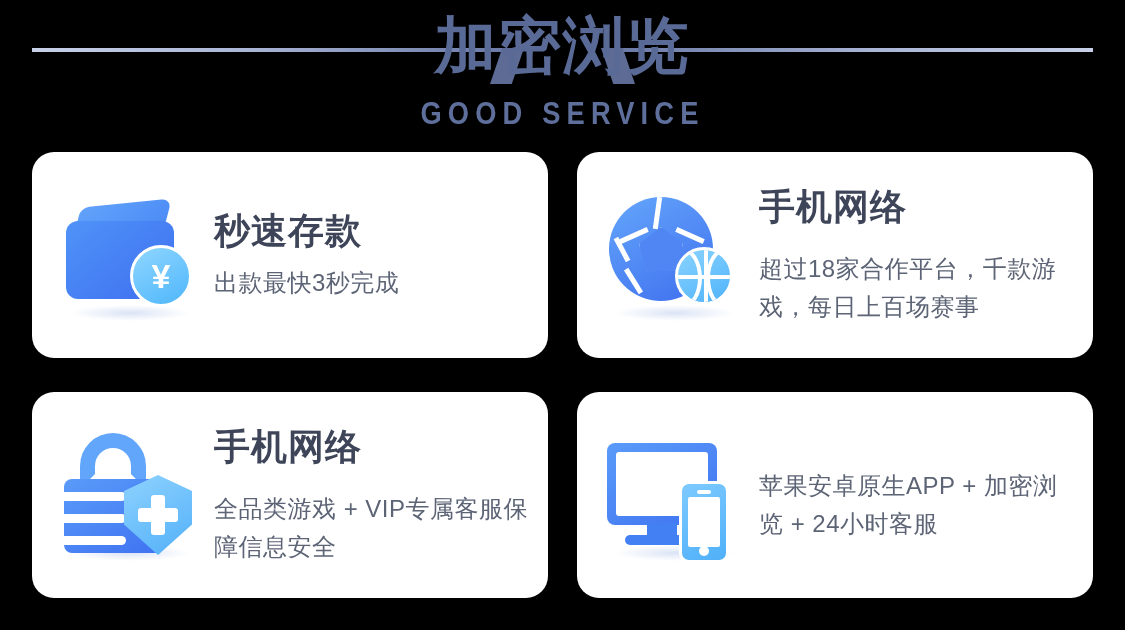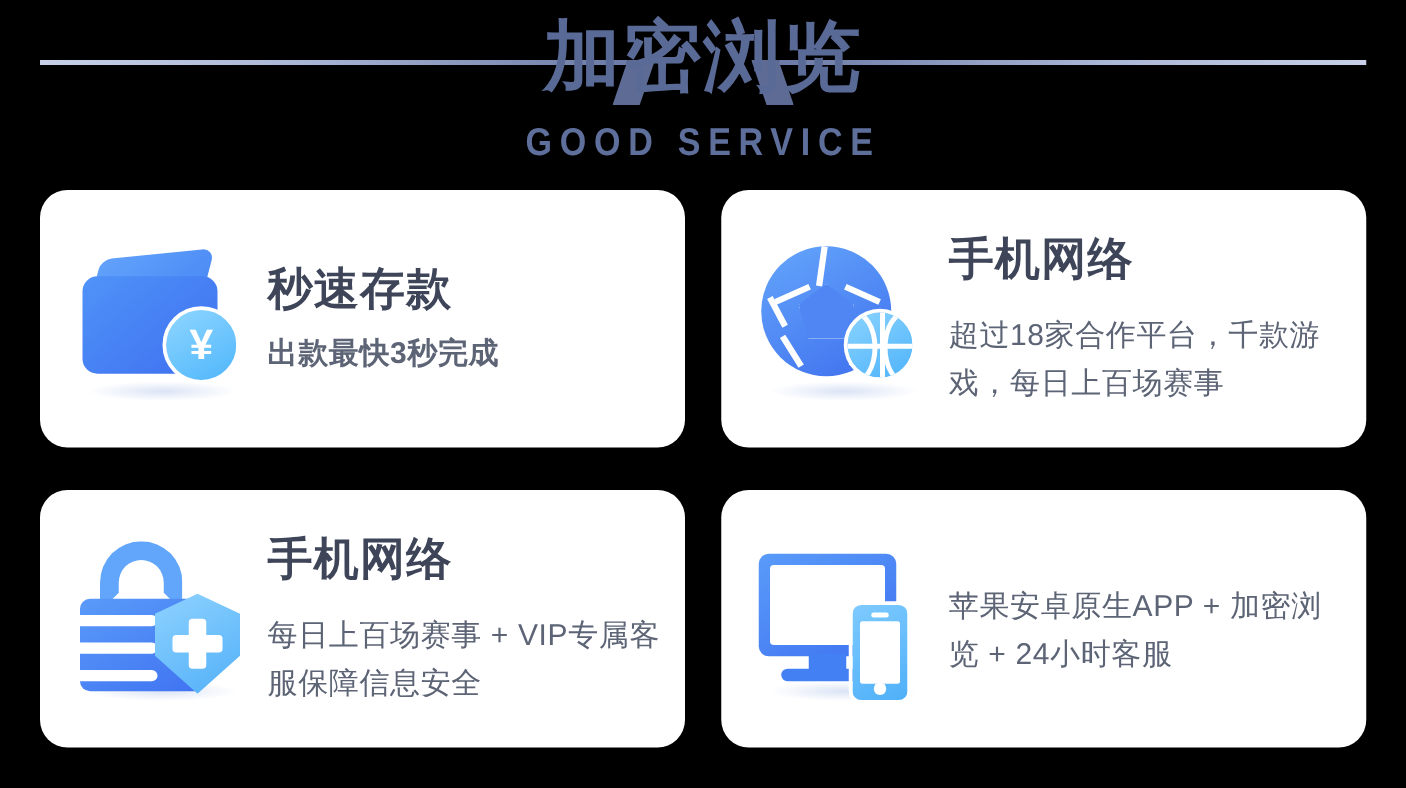--- a/index.html
+++ b/index.html
@@ -138,21 +138,21 @@
   }
 
   .card-sub {
     margin-top: 20px;
     font-size: 24px;
     font-weight: normal;
     color: #5c6475;
     line-height: 38px;
     letter-spacing: 0.5px;
   }
-  .card-sub.one-line { margin-top: 10px; font-weight: bold; }
+  .card-sub.one-line { margin-top: 10px; }
 
   
   .ic { position: absolute; }
 
   .shadow-blob {
     position: absolute;
     bottom: 4px;
     left: 12px;
     width: 120px;
     height: 16px;
@@ -379,21 +379,21 @@
           <div class="lock-slot ls1"></div>
           <div class="lock-slot ls2"></div>
           <div class="lock-slot ls3"></div>
         </div>
         <div class="ic shield"></div>
         <div class="ic shield-cross-v"></div>
         <div class="ic shield-cross-h"></div>
       </div>
       <div class="card-text">
         <div class="card-title">手机网络</div>
-        <div class="card-sub">每日上百场赛事 + VIP专属客服保障信息安全</div>
+        <div class="card-sub">全品类游戏 + VIP专属客服保障信息安全</div>
       </div>
     </div>
 
     <div class="card">
       <div class="card-icon">
         <div class="shadow-blob"></div>
         <div class="ic monitor">
           <div class="monitor-screen"></div>
         </div>
         <div class="ic monitor-neck"></div>

